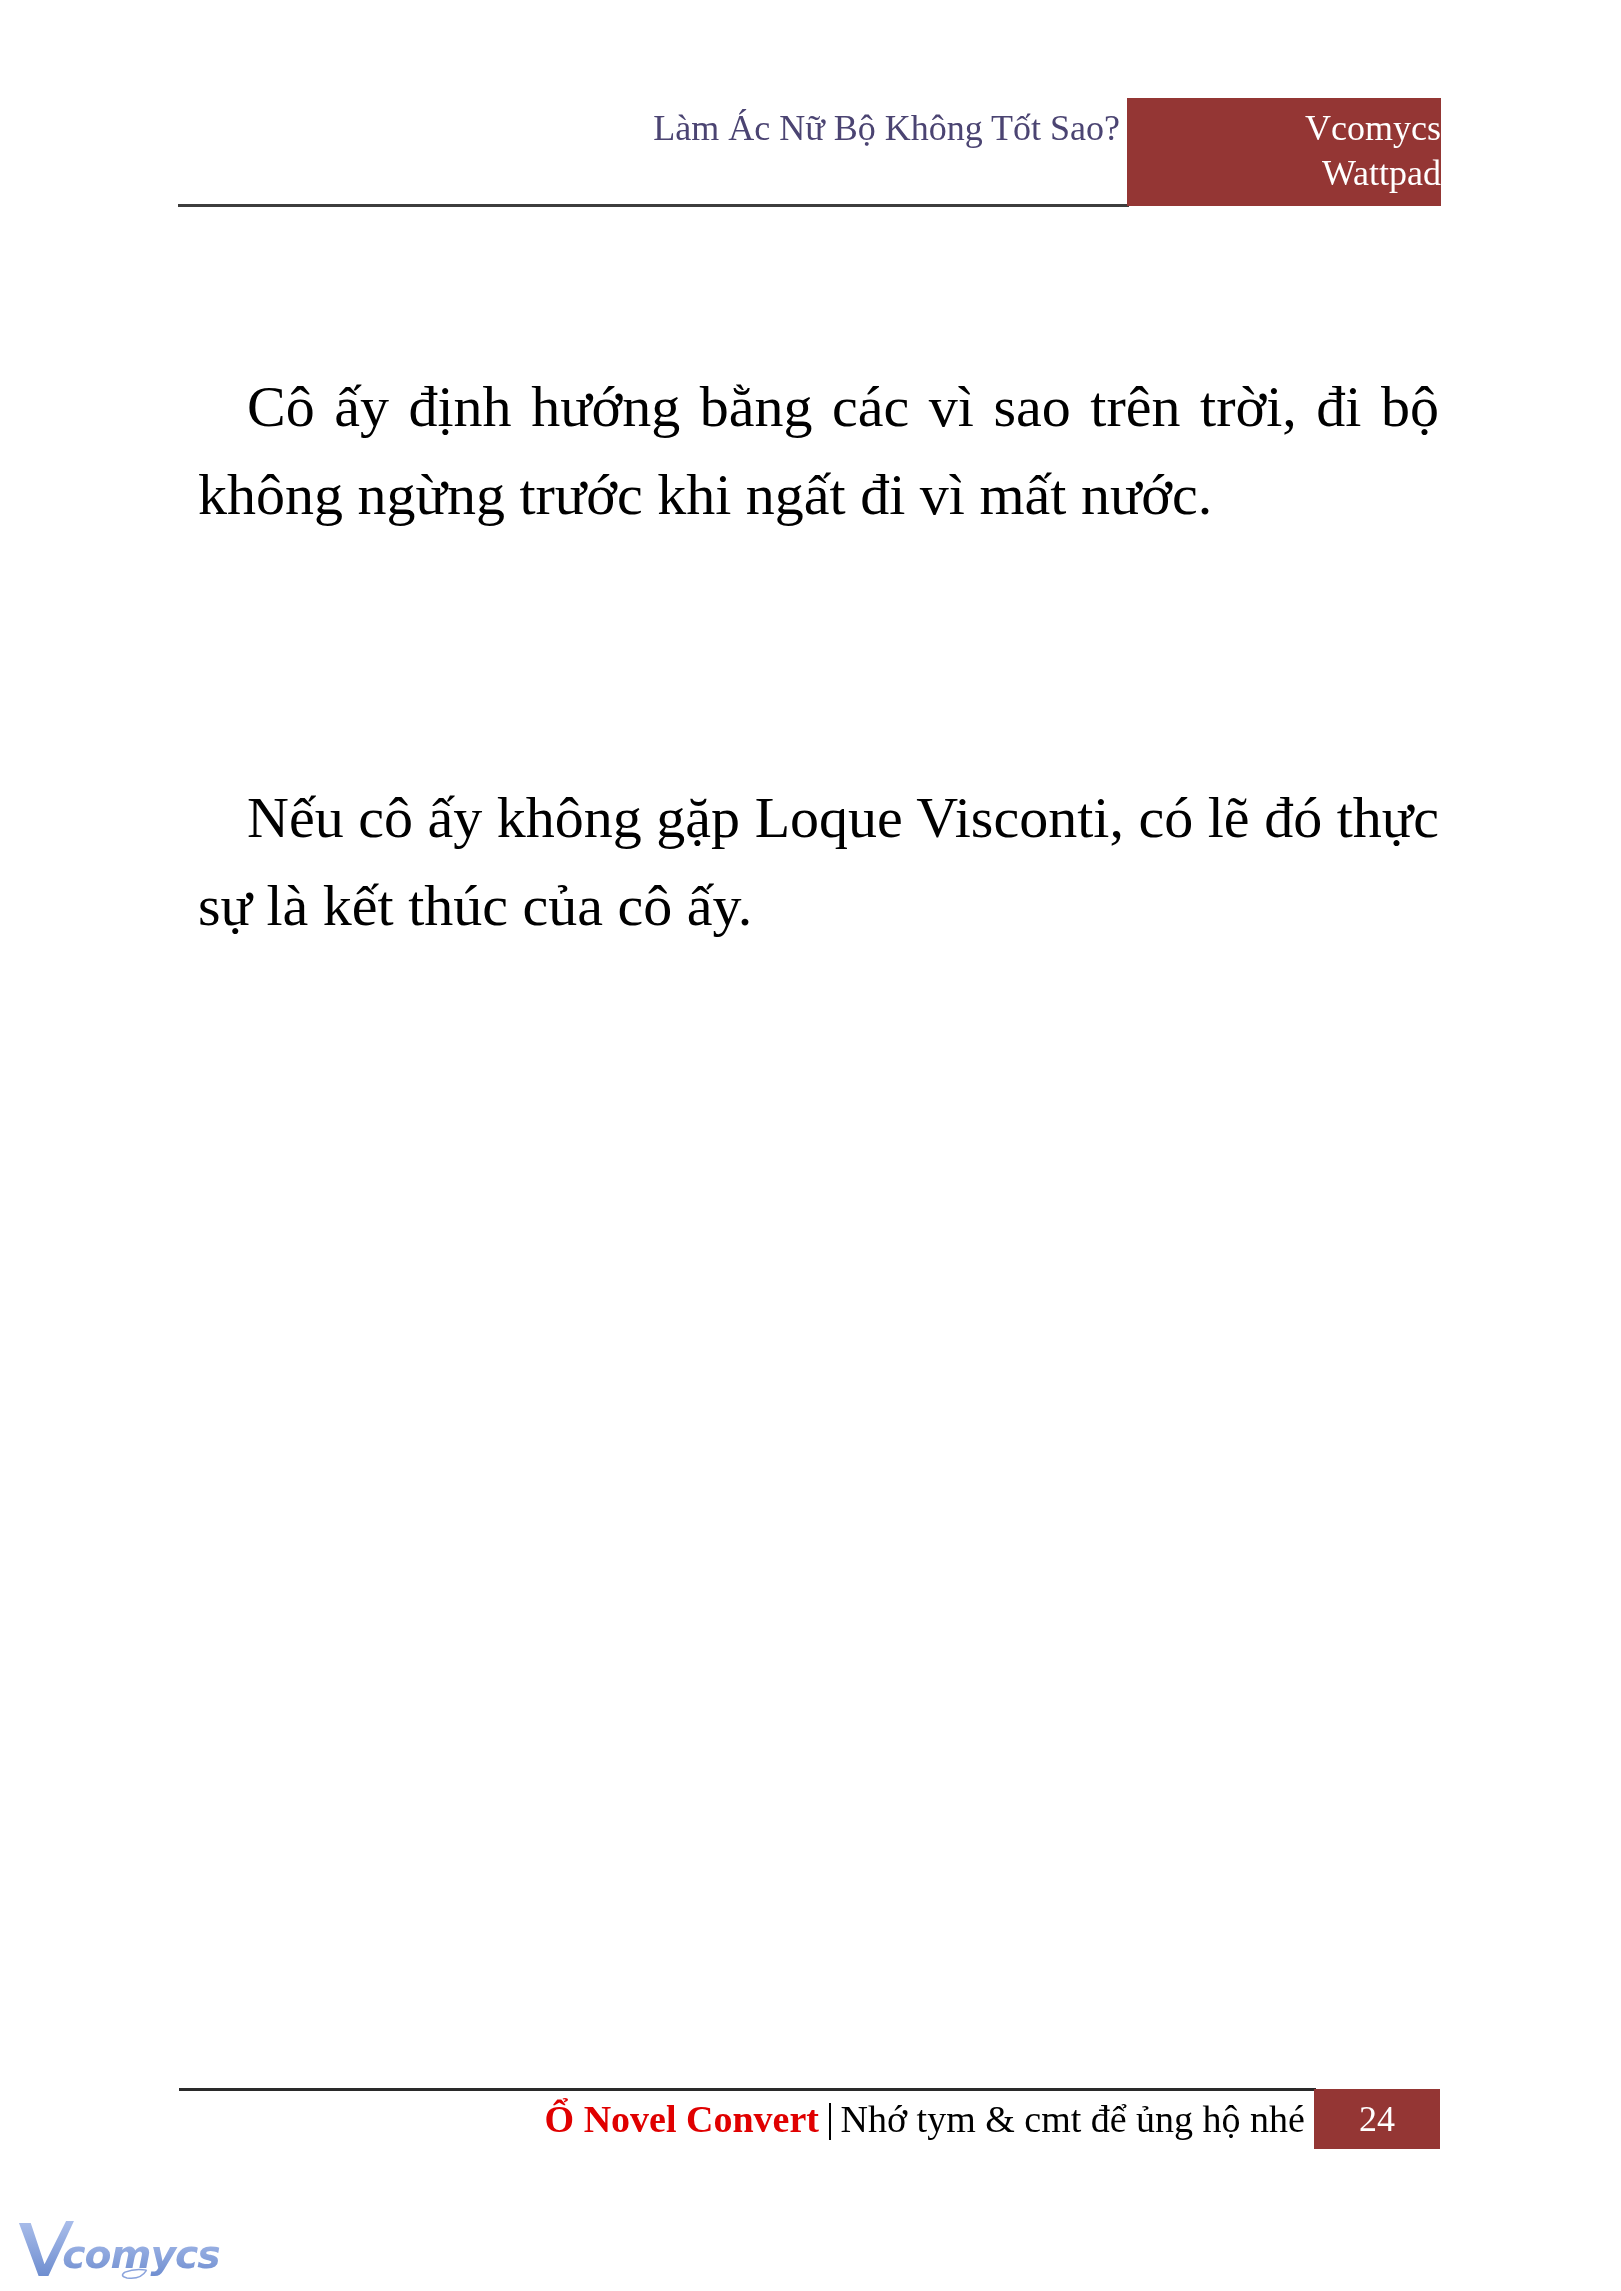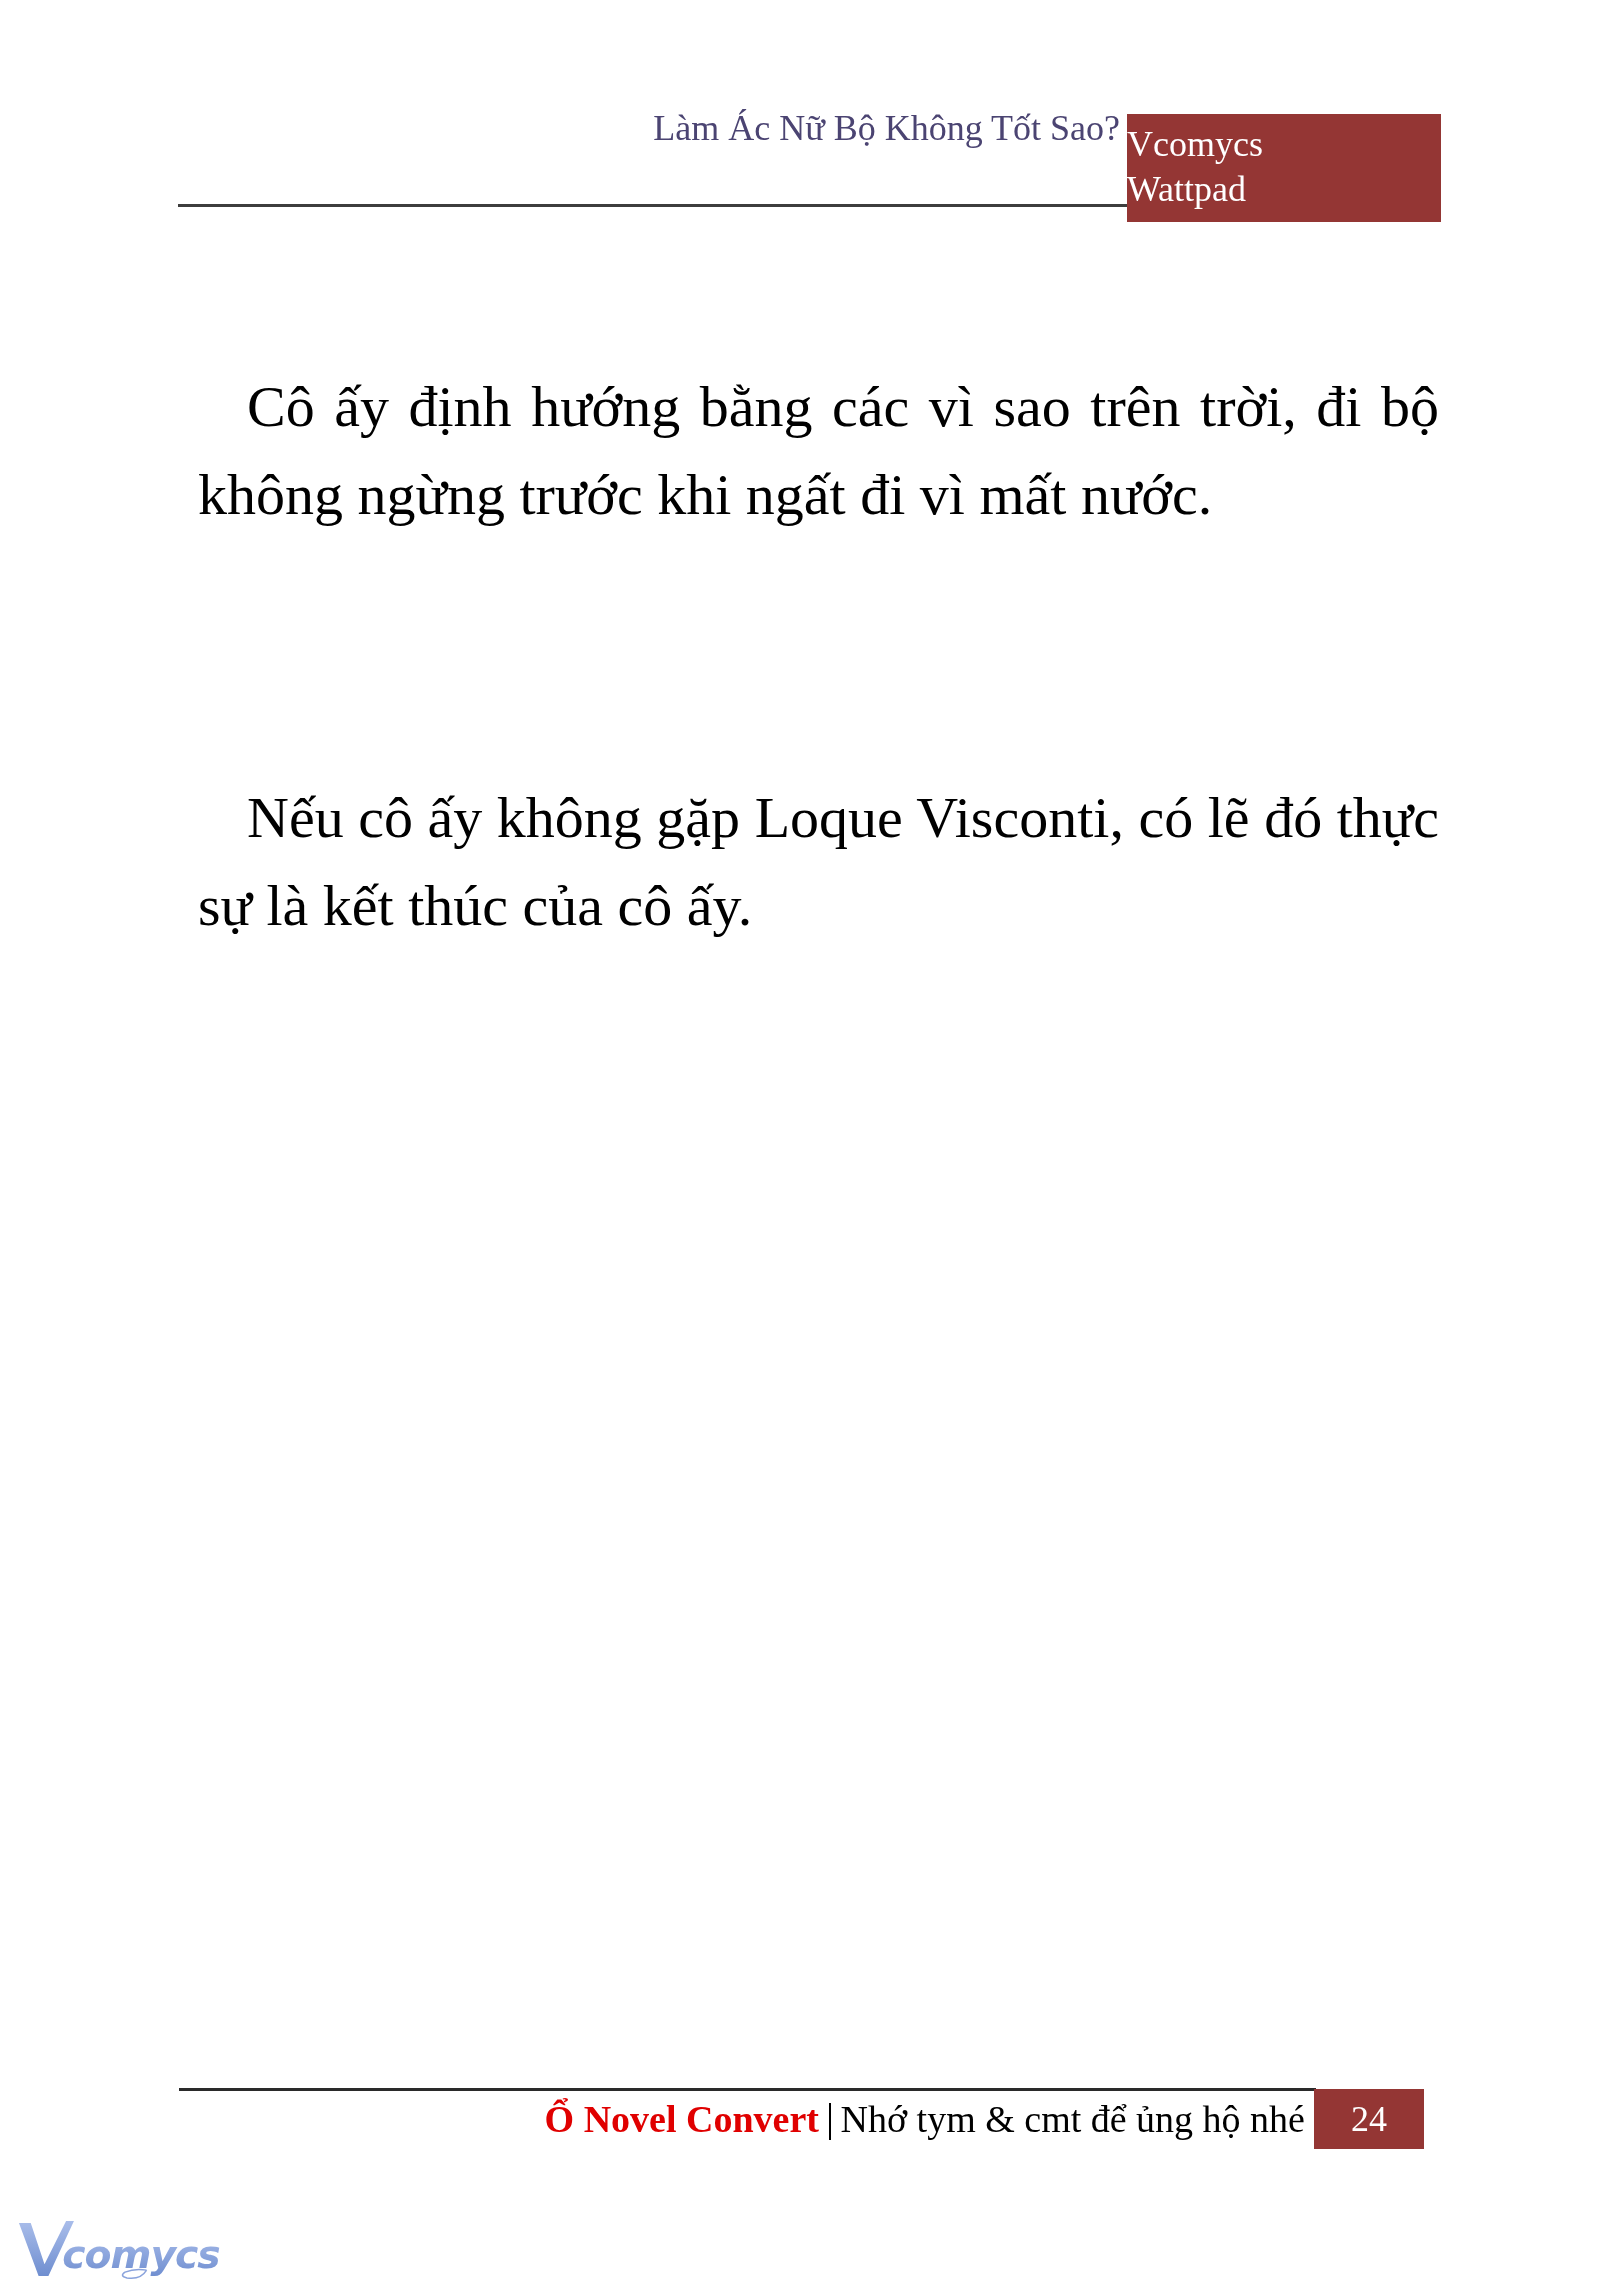--- a/index.html
+++ b/index.html
@@ -10,39 +10,39 @@
   }
   .hdr-text {
     position: absolute; right: 501px; top: 106px;
     text-align: left; color: #4b4472; font-size: 36px; line-height: 45px;
   }
   .hdr-rule {
     position: absolute; left: 178px; top: 204px; width: 951px; height: 2.9px; background: #3d3d3d;
   }
   .hdr-box {
     position: absolute; left: 1127px; top: 98px; width: 314px; height: 108px;
-    background: #943634; color: #ffffff; text-align: left;
-    font-size: 36px; line-height: 45px; padding-top: 7.8px; box-sizing: border-box; margin-top: 16px;
+    background: #943634; color: #ffffff; text-align: right;
+    font-size: 36px; line-height: 45px; padding-top: 7.8px; box-sizing: border-box;
   }
   .content {
     position: absolute; left: 198px; top: 363px; width: 1241px;
     font-size: 58px; line-height: 88px; color: #000000;
   }
   .content p { margin: 0 0 235px 0; text-indent: 49px; text-align: justify; }
   .ftr-rule {
     position: absolute; left: 179px; top: 2088px; width: 1137px; height: 2.9px; background: #2a2a2a;
   }
   .ftr-text {
     position: absolute; right: 316px; top: 2100px; font-size: 38px; line-height: 39px; color: #000;
     white-space: nowrap;
   }
   .ftr-brand { color: #e00000; font-weight: bold; }
   .ftr-sep { display: inline-block; width: 2px; height: 37px; background: #000; margin: 0 9.8px; vertical-align: -7.8px; }
   .ftr-box {
-    position: absolute; left: 1314px; top: 2089px; width: 110px; height: 60px;
+    position: absolute; left: 1314px; top: 2089px; width: 126px; height: 60px;
     background: #943634; color: #ffffff; font-size: 36px; line-height: 60px; text-align: center;
   }
   .logo {
     position: absolute; left: 17px; top: 2215px; width: 216px; height: 69px;
   }
 </style>
 </head>
 <body>
 
 <div class="hdr-text">

